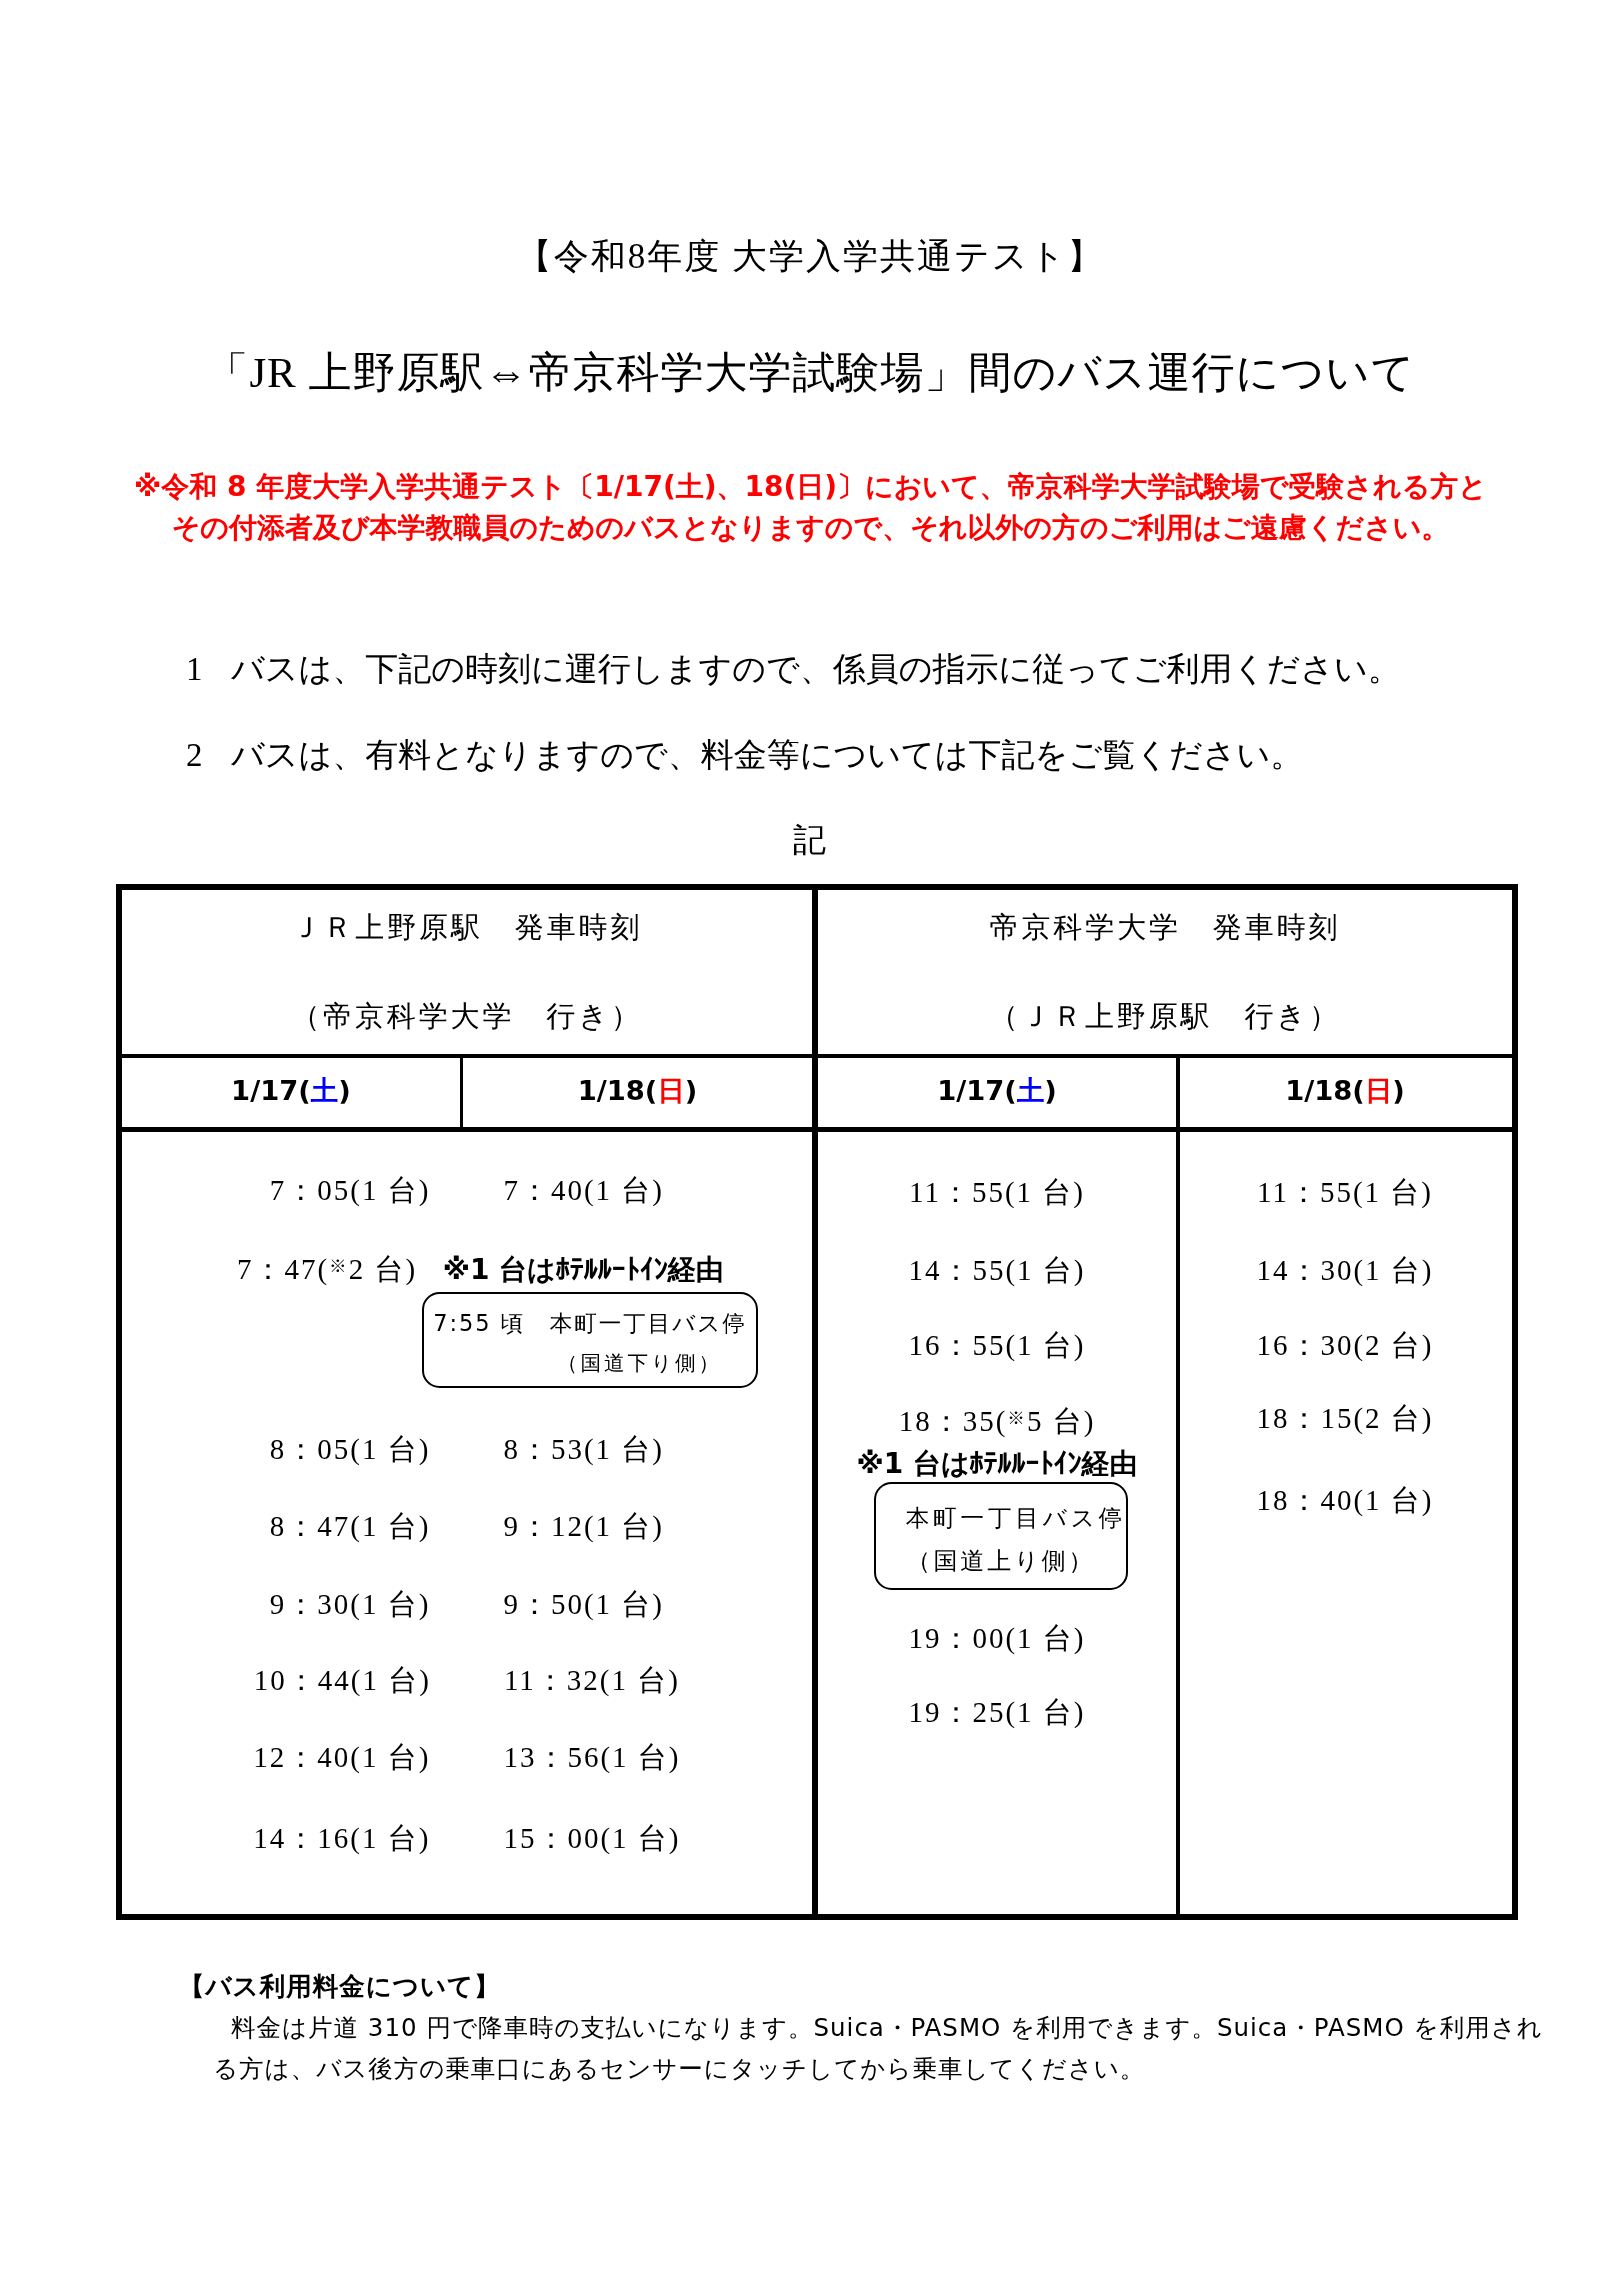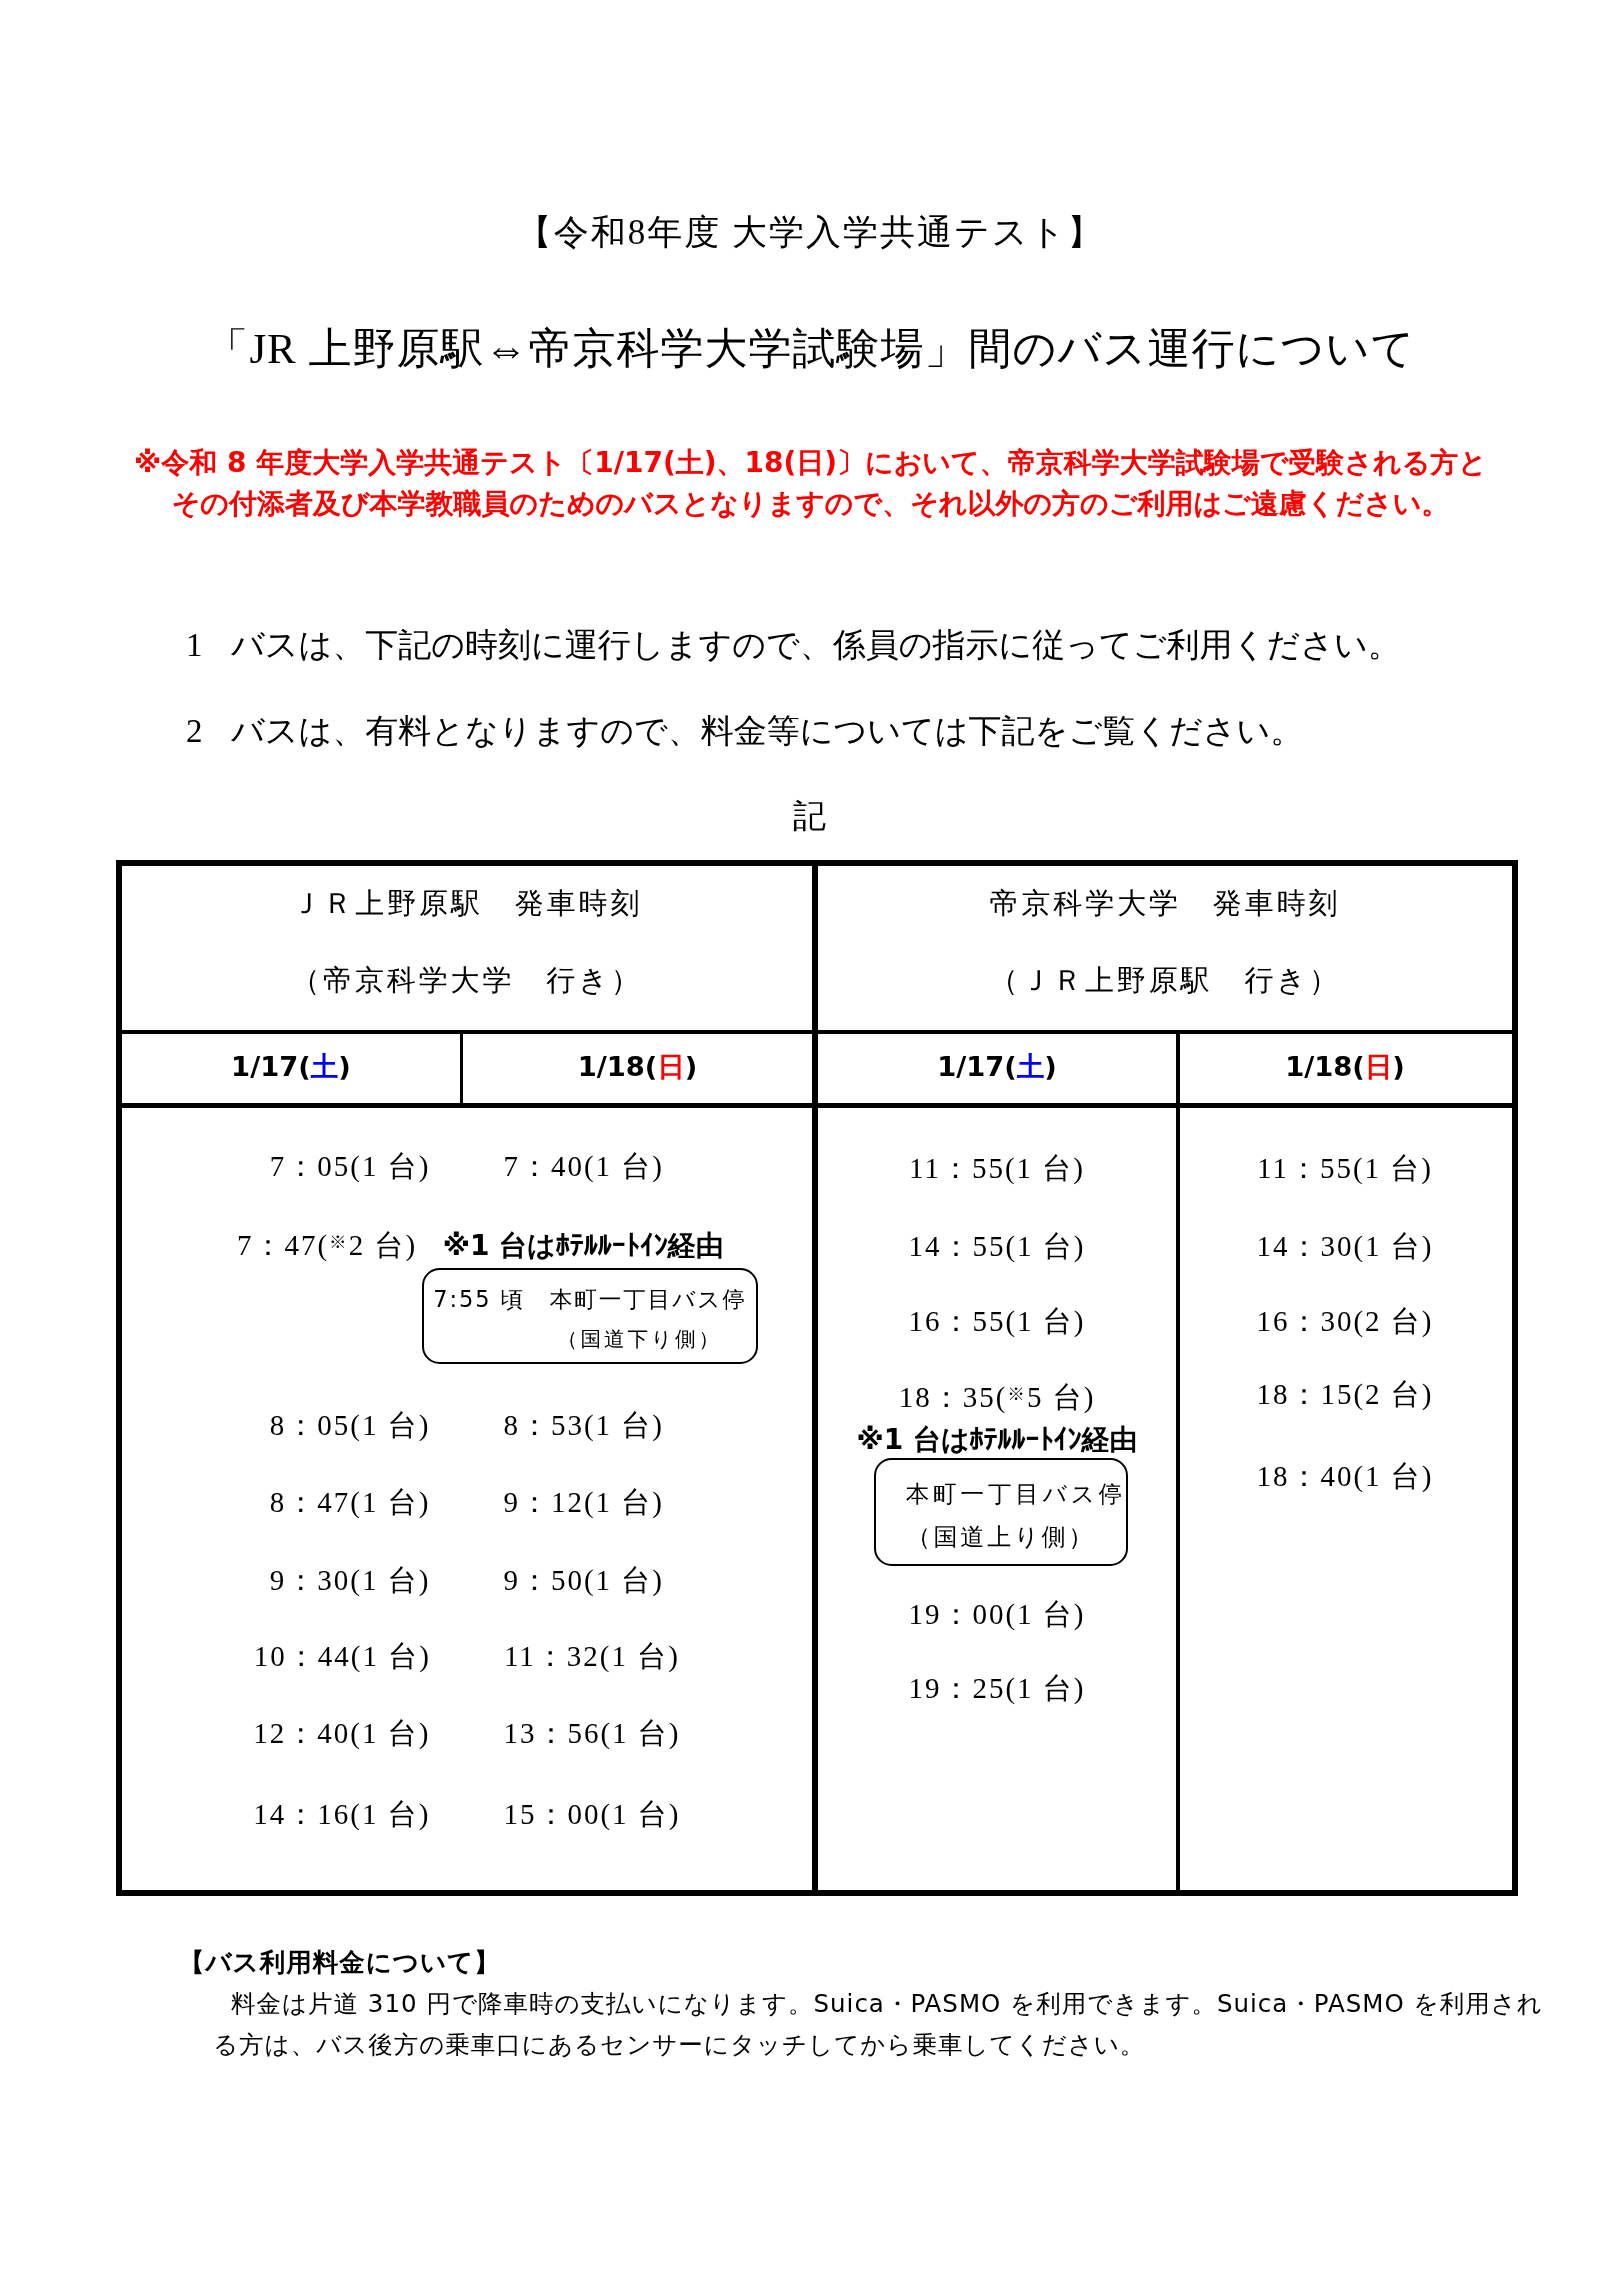--- a/index.html
+++ b/index.html
@@ -6,21 +6,21 @@
   :root { --red:#FF0000; --blue:#0000FF; --ink:#000000; --paper:#FFFFFF; }
   * { margin:0; padding:0; box-sizing:border-box; }
   html,body { background:#888; }
   .page {
     position:relative; width:1621px; height:2293px;
     background:var(--paper); color:var(--ink);
     margin:0 auto; overflow:hidden;
   }
   .serif { font-family:"Liberation Serif","DejaVu Serif",serif; }
   .gothic { font-family:"DejaVu Sans","Liberation Sans",sans-serif; }
-  .abs { position:absolute; }
+  .abs { position:absolute;margin-top:24px; }
 
   .title { left:0; right:0; top:209px; text-align:center; font-size:35px; letter-spacing:2px; }
   .subtitle { left:0; right:0; top:320px; text-align:center; font-size:43px; letter-spacing:1px; white-space:nowrap; }
   .notice { left:0; right:0; top:442px; text-align:center; color:var(--red);
             font-weight:bold; font-size:28px; line-height:41px; white-space:nowrap; }
   .item { left:186px; font-size:33px; white-space:nowrap; }
   .item1 { top:623px; } .item2 { top:709px; }
   .item .num { display:inline-block; min-width:45px; }
   .record { left:0; right:0; top:794px; text-align:center; font-size:33px; letter-spacing:2px; }
 
@@ -32,21 +32,21 @@
   .b-left   { left:0; top:0; width:5.9px; height:1036px; }
   .b-right  { left:1396px; top:0; width:5.9px; height:1036px; }
   .b-hheader{ left:0; top:170px; width:1402px; height:3.9px; }
   .b-hdate  { left:0; top:243px; width:1402px; height:4.9px; }
   .b-vmid   { left:696px; top:0; width:5.9px; height:1036px; }
   .b-vd1    { left:344px; top:170px; width:2.9px; height:78px; }
   .b-vd34   { left:1060px; top:170px; width:3.9px; height:866px; }
 
   .hline { position:absolute; text-align:center; font-size:29px; letter-spacing:2.9px; height:41px; line-height:41px; white-space:nowrap; }
   .hl { left:5.9px; width:690px; } .hr { left:702px; width:694px; }
-  .h1 { top:22.5px; } .h2 { top:100px; }
+  .h1 { top:22.5px; } .h2 { top:112px; }
 
   .datecell { position:absolute; top:170px; height:74px; line-height:74px; text-align:center;
               font-size:27.4px; font-weight:bold; white-space:nowrap; }
   .d1 { left:5.9px;    width:338px; }
   .d2 { left:347px;  width:349px; }
   .d3 { left:702px;  width:358px; }
   .d4 { left:1063px; width:332px; }
   .day-sat { color:var(--blue); } .day-sun { color:var(--red); }
 
   .lrow { position:absolute; left:5.9px; width:690px; height:41px; line-height:41px;

